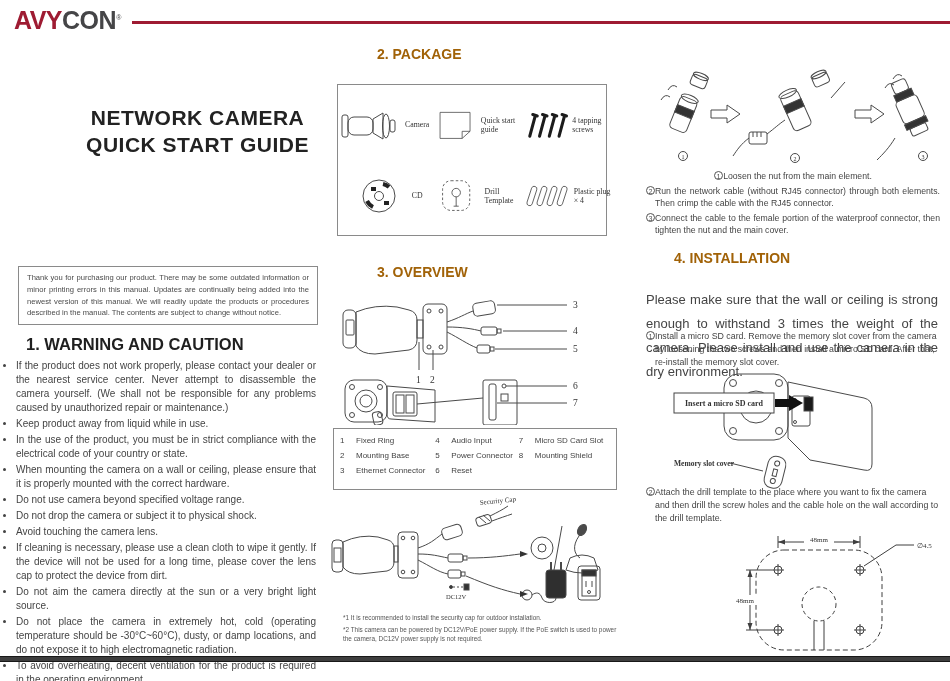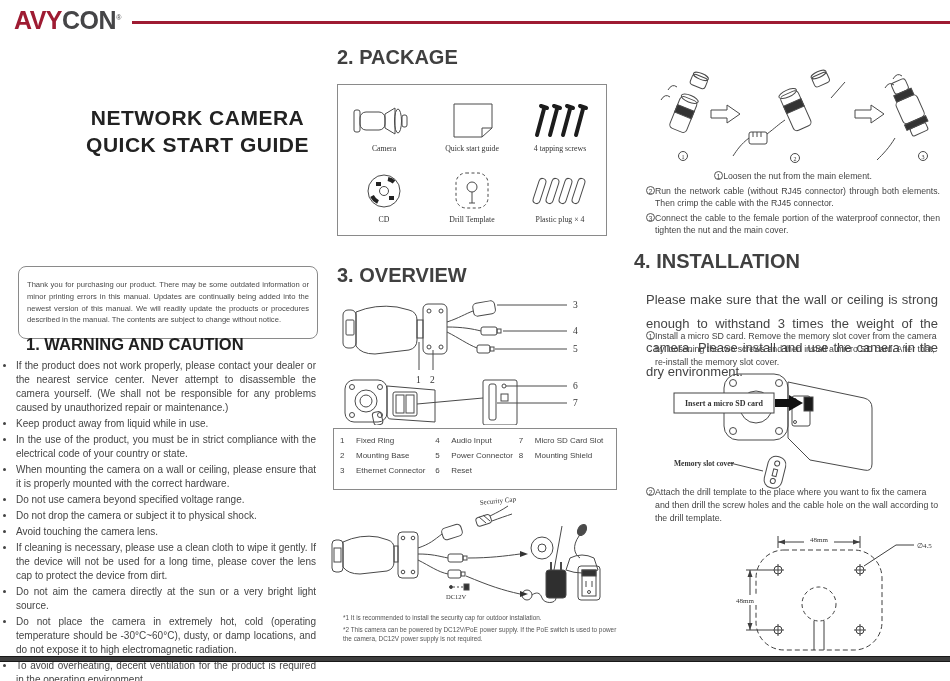--- a/index.html
+++ b/index.html
@@ -8,34 +8,34 @@
   .abs{position:absolute;}
   
   .logo{left:14px;top:6px;font-size:25px;font-weight:bold;letter-spacing:-0.5px;}
   .logo .p1{color:#9e1b32;}
   .logo .p2{color:#454547;}
   .logo sup{font-size:7px;color:#454547;font-weight:normal;}
   .rule-red{left:132px;top:21px;width:818px;height:3px;background:#9e1b32;}
   
   .doc-title{left:75px;top:104px;width:245px;text-align:center;font-size:21px;
              font-weight:bold;color:#222;line-height:1.3;letter-spacing:0.5px;}
-  .disclaimer{left:18px;top:266px;width:282px;border:1px solid #8a8a8a;border-radius:8px;
-              padding:12px 8px;font-size:7.6px;line-height:1.55;text-align:justify;color:#4a4a4a;}
+  .disclaimer{left:18px;top:266px;width:282px;border:1px solid #8a8a8a;border-radius:0;
+              padding:5px 8px;font-size:7.6px;line-height:1.55;text-align:justify;color:#4a4a4a;}
   .h-warn{left:18px;top:335px;font-size:16.5px;font-weight:bold;color:#1f1f1f;margin-left:8px;}
   .bullets{left:4px;top:359px;width:300px;font-size:10px;line-height:1.4;
            margin:0;padding-left:12px;text-align:justify;color:#444;}
   .bullets li{margin-bottom:2px;}
   
-  .h-sec{font-size:20px;font-weight:bold;color:#404040;}
+  .h-sec{font-size:14px;font-weight:bold;color:#a16207;margin-left:40px;}
   .h-sub{font-size:12.5px;font-weight:bold;color:#1f1f1f;}
   
   .pkg-box{left:337px;top:84px;width:270px;height:152px;border:1px solid #8a8a8a;
            display:grid;grid-template-columns:1fr 1fr 1fr;grid-template-rows:1fr 1fr;
            align-items:center;justify-items:center;padding:4px 2px;box-sizing:border-box;}
-  .pkg-item{display:flex;flex-direction:column;align-items:center;gap:1px;}
+  .pkg-item{display:flex;flex-direction:row;align-items:center;gap:1px;}
   .pkg-label{font-family:"Liberation Serif", serif;font-size:7.8px;color:#333;}
   
   .parts{left:333px;top:428px;width:284px;height:62px;border:1px solid #8a8a8a;
          display:flex;box-sizing:border-box;padding:7px 6px;gap:4px;font-size:8px;color:#444;}
   .pcol{display:flex;flex-direction:column;gap:6px;}
   .pcol1{width:96px;} .pcol2{width:84px;} .pcol3{width:96px;}
   .prow{display:flex;} .pnum{width:16px;flex:none;} 
   .footnotes{left:343px;top:613px;width:280px;font-size:6.4px;line-height:1.5;color:#555;}
   .footnotes div{margin-bottom:2px;}
   

